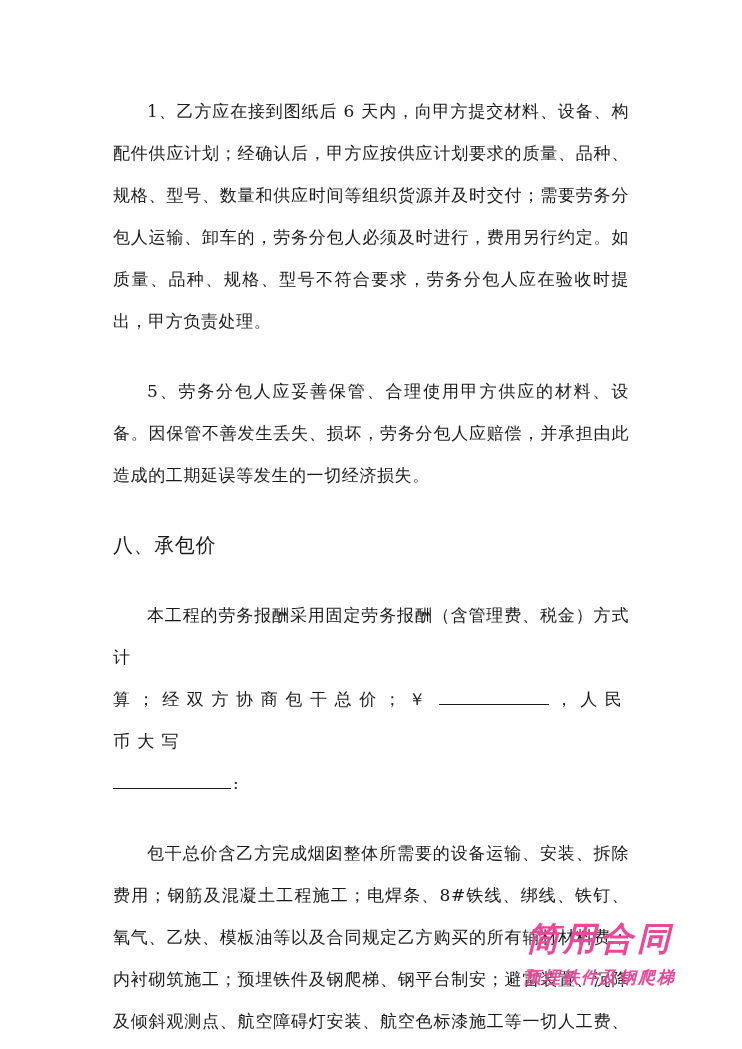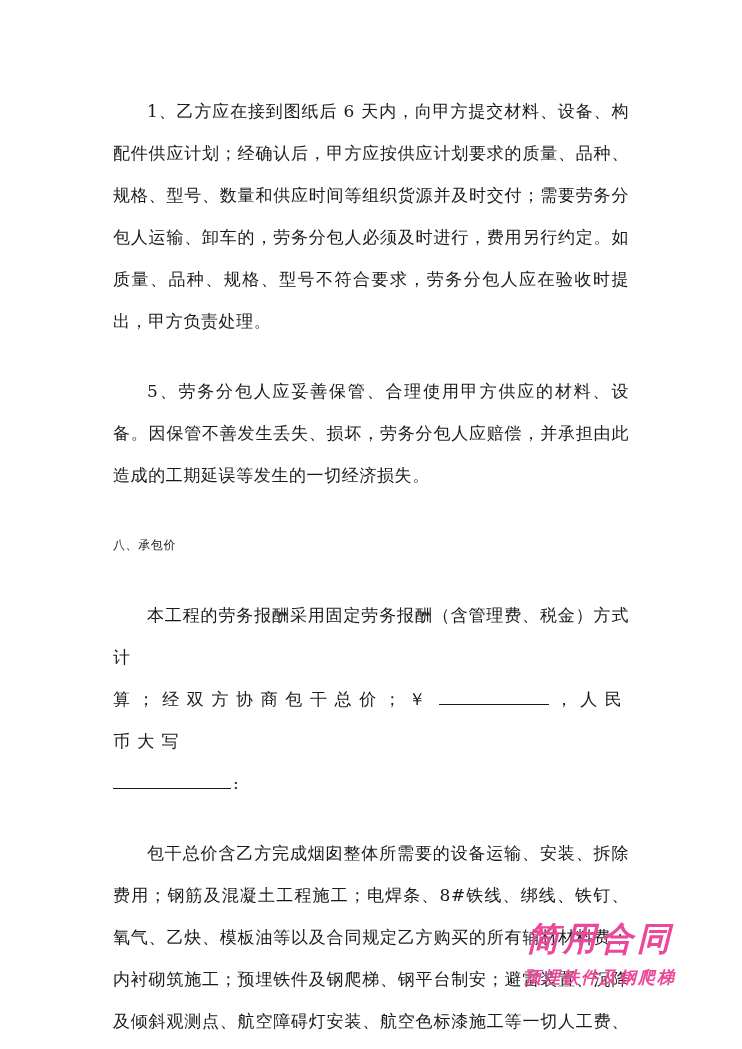--- a/index.html
+++ b/index.html
@@ -26,21 +26,21 @@
       line-height: 42px;
       text-align: justify;
       text-align-last: left;
       margin: 0;
       letter-spacing: 0.6px;
       word-break: break-all;
     }
     .indent { text-indent: 34px; }
     .gap-lg { margin-top: 28px; }
     .heading {
-      font-size: 12px;
+      font-size: 20px;
       line-height: 42px;
       margin: 28px 0 0 0;
       letter-spacing: 0.6px;
     }
     .blank {
       display: inline-block;
       border-bottom: 1px solid #1a1a1a;
       height: 14px;
       vertical-align: baseline;
     }

